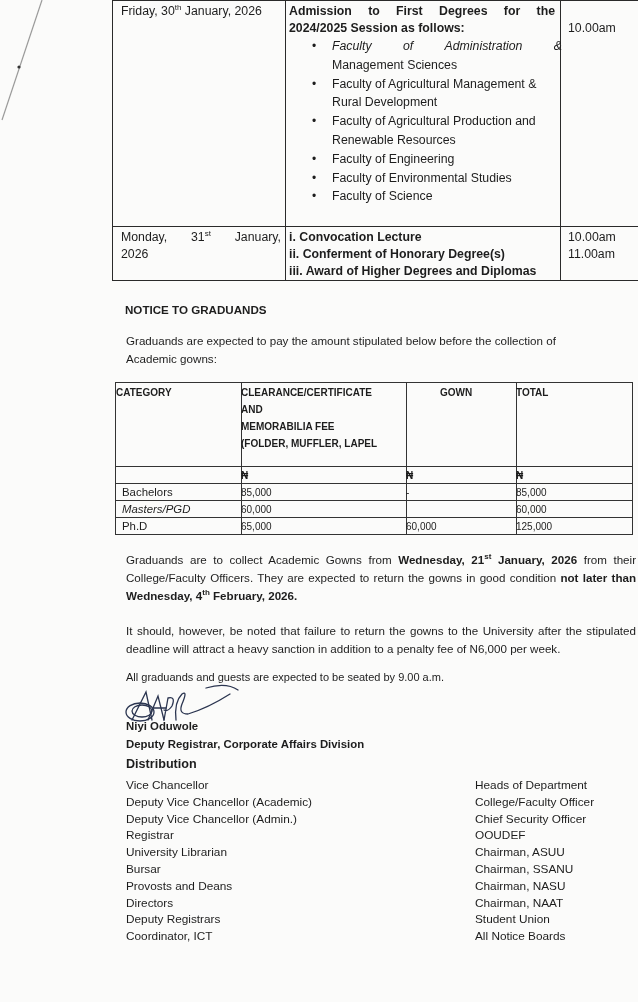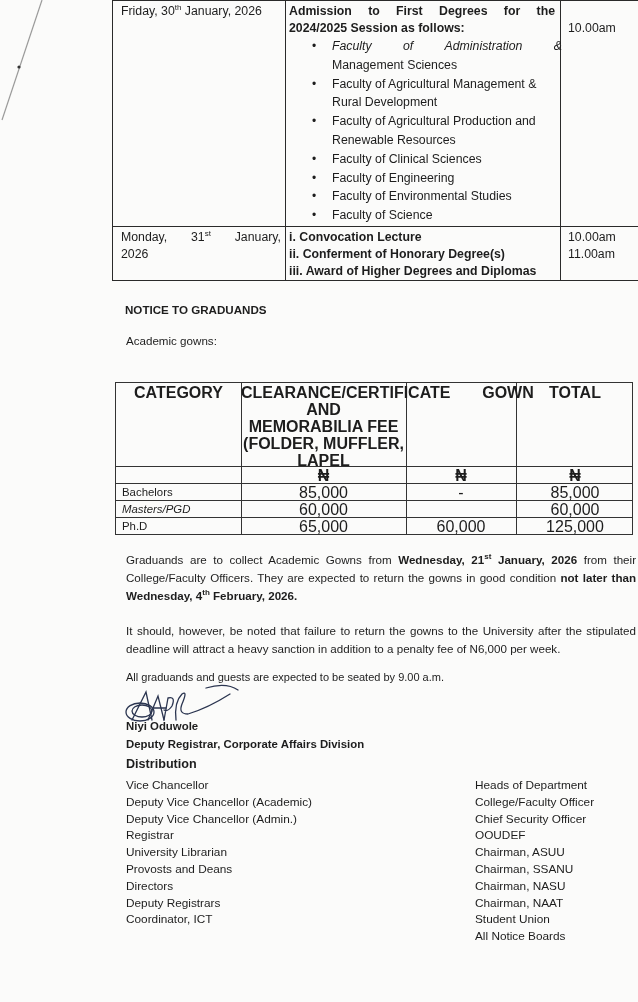--- a/index.html
+++ b/index.html
@@ -25,21 +25,21 @@
   .bullets { position:absolute; left:197px; top:36px; width:252px; margin:0; padding:0; list-style:none; font-size:12.3px; line-height:18.8px; }
   .bullets li { position:relative; padding-left:22px; }
   .bullets li::before { content:"•"; position:absolute; left:2px; top:0; font-size:12px; }
 
   .para { position:absolute; left:126px; width:510px; font-size:11.6px; line-height:18px; }
 
   
   .fees { position:absolute; left:115px; top:382px; width:518px; height:153px; border:1.2px solid #333; box-sizing:border-box; }
   .fees .vl { position:absolute; top:0; bottom:0; width:0; border-left:1.2px solid #333; }
   .fees .hl { position:absolute; left:0; right:0; height:0; border-top:1.2px solid #333; }
-  .fc { position:absolute; font-size:16px; line-height:17px; text-align:center; }
+  .fc { position:absolute; font-size:10px; line-height:17px; text-align:left; }
   .fl { position:absolute; font-size:11.4px; line-height:17px; text-align:left; }
 
   .dist-col { position:absolute; top:777px; margin:0; padding:0; list-style:none; font-size:11.8px; line-height:16.8px; }
 </style>
 </head>
 <body>
 
 <svg class="page-edge" viewBox="0 0 60 340">
   <line x1="52" y1="0" x2="12" y2="120" stroke="#9a9a9a" stroke-width="1.2"></line>
   <circle cx="29" cy="67" r="1.6" fill="#333"></circle>
@@ -52,21 +52,20 @@
 
   <div class="cell-text" style="left:8px;top:1px;width:160px;"><span>Friday, 30</span><sup>th</sup><span> January, 2026</span></div>
   <div class="cell-text b just" style="left:176px;top:1px;width:266px;">Admission to First Degrees for the</div>
   <div class="cell-text b" style="left:176px;top:18px;width:266px;">2024/2025 Session as follows:</div>
   <div class="cell-text" style="left:455px;top:18px;">10.00am</div>
 
   <ul class="bullets">
     <li><span style="display:block;text-align:justify;text-align-last:justify;font-style:italic;">Faculty&nbsp;&nbsp;&nbsp;of&nbsp;&nbsp;&nbsp;Administration&nbsp;&nbsp;&nbsp;&amp;</span>Management Sciences</li>
     <li>Faculty of Agricultural Management &amp; Rural Development</li>
     <li>Faculty of Agricultural Production and Renewable Resources</li>
-    <li>Faculty of Clinical Sciences</li>
     <li>Faculty of Engineering</li>
     <li>Faculty of Environmental Studies</li>
     <li>Faculty of Science</li>
   </ul>
 
   <div class="cell-text" style="left:8px;top:227px;width:160px;display:flex;justify-content:space-between;">
     <span>Monday,</span>
     <span><span>31</span><sup>st</sup></span>
     <span>January,</span>
   </div>
@@ -75,40 +74,41 @@
   <div class="cell-text b" style="left:176px;top:227px;">i. Convocation Lecture</div>
   <div class="cell-text b" style="left:176px;top:244px;">ii. Conferment of Honorary Degree(s)</div>
   <div class="cell-text b" style="left:176px;top:261px;">iii. Award of Higher Degrees and Diplomas</div>
 
   <div class="cell-text" style="left:455px;top:227px;">10.00am</div>
   <div class="cell-text" style="left:455px;top:244px;">11.00am</div>
 </div>
 
 <div class="abs b" style="left:125px;top:303px;font-size:11.6px;">NOTICE TO GRADUANDS</div>
 <div class="para" style="top:332px;">
+  <div>Graduands are expected to pay the amount stipulated below before the collection of</div>
   <div>Academic gowns:</div>
 </div>
 
 <div class="fees">
   <div class="vl" style="left:125px"></div>
   <div class="vl" style="left:290px"></div>
   <div class="vl" style="left:400px"></div>
   <div class="hl" style="top:83px"></div>
   <div class="hl" style="top:100px"></div>
   <div class="hl" style="top:117px"></div>
   <div class="hl" style="top:134px"></div>
 
   <div class="fc b" style="left:0;width:125px;top:1px;">CATEGORY</div>
   <div class="fc b" style="left:125px;width:165px;top:1px;">
     <div>CLEARANCE/CERTIFICATE</div>
     <div>AND</div>
     <div>MEMORABILIA FEE</div>
     <div>(FOLDER, MUFFLER, LAPEL</div>
   </div>
-  <div class="fc b" style="left:297px;width:110px;top:1px;padding-left:40px;">GOWN</div>
+  <div class="fc b" style="left:284px;width:110px;top:1px;padding-left:40px;">GOWN</div>
   <div class="fc b" style="left:400px;width:118px;top:1px;">TOTAL</div>
 
   <div class="fc b" style="left:125px;width:165px;top:84px;">₦</div>
   <div class="fc b" style="left:290px;width:110px;top:84px;">₦</div>
   <div class="fc b" style="left:400px;width:118px;top:84px;">₦</div>
 
   <div class="fl" style="left:6px;top:101px;">Bachelors</div>
   <div class="fc" style="left:125px;width:165px;top:101px;">85,000</div>
   <div class="fc" style="left:290px;width:110px;top:101px;">-</div>
   <div class="fc" style="left:400px;width:118px;top:101px;">85,000</div>
@@ -146,20 +146,21 @@
 <div class="abs b" style="left:126px;top:738px;font-size:11.4px;">Deputy Registrar, Corporate Affairs Division</div>
 
 <div class="abs b" style="left:126px;top:757px;font-size:12.6px;">Distribution</div>
 
 <ul class="dist-col" style="left:126px;">
   <li>Vice Chancellor</li>
   <li>Deputy Vice Chancellor (Academic)</li>
   <li>Deputy Vice Chancellor (Admin.)</li>
   <li>Registrar</li>
   <li>University Librarian</li>
+  <li>Bursar</li>
   <li>Provosts and Deans</li>
   <li>Directors</li>
   <li>Deputy Registrars</li>
   <li>Coordinator, ICT</li>
 </ul>
 
 <ul class="dist-col" style="left:475px;">
   <li>Heads of Department</li>
   <li>College/Faculty Officer</li>
   <li>Chief Security Officer</li>

